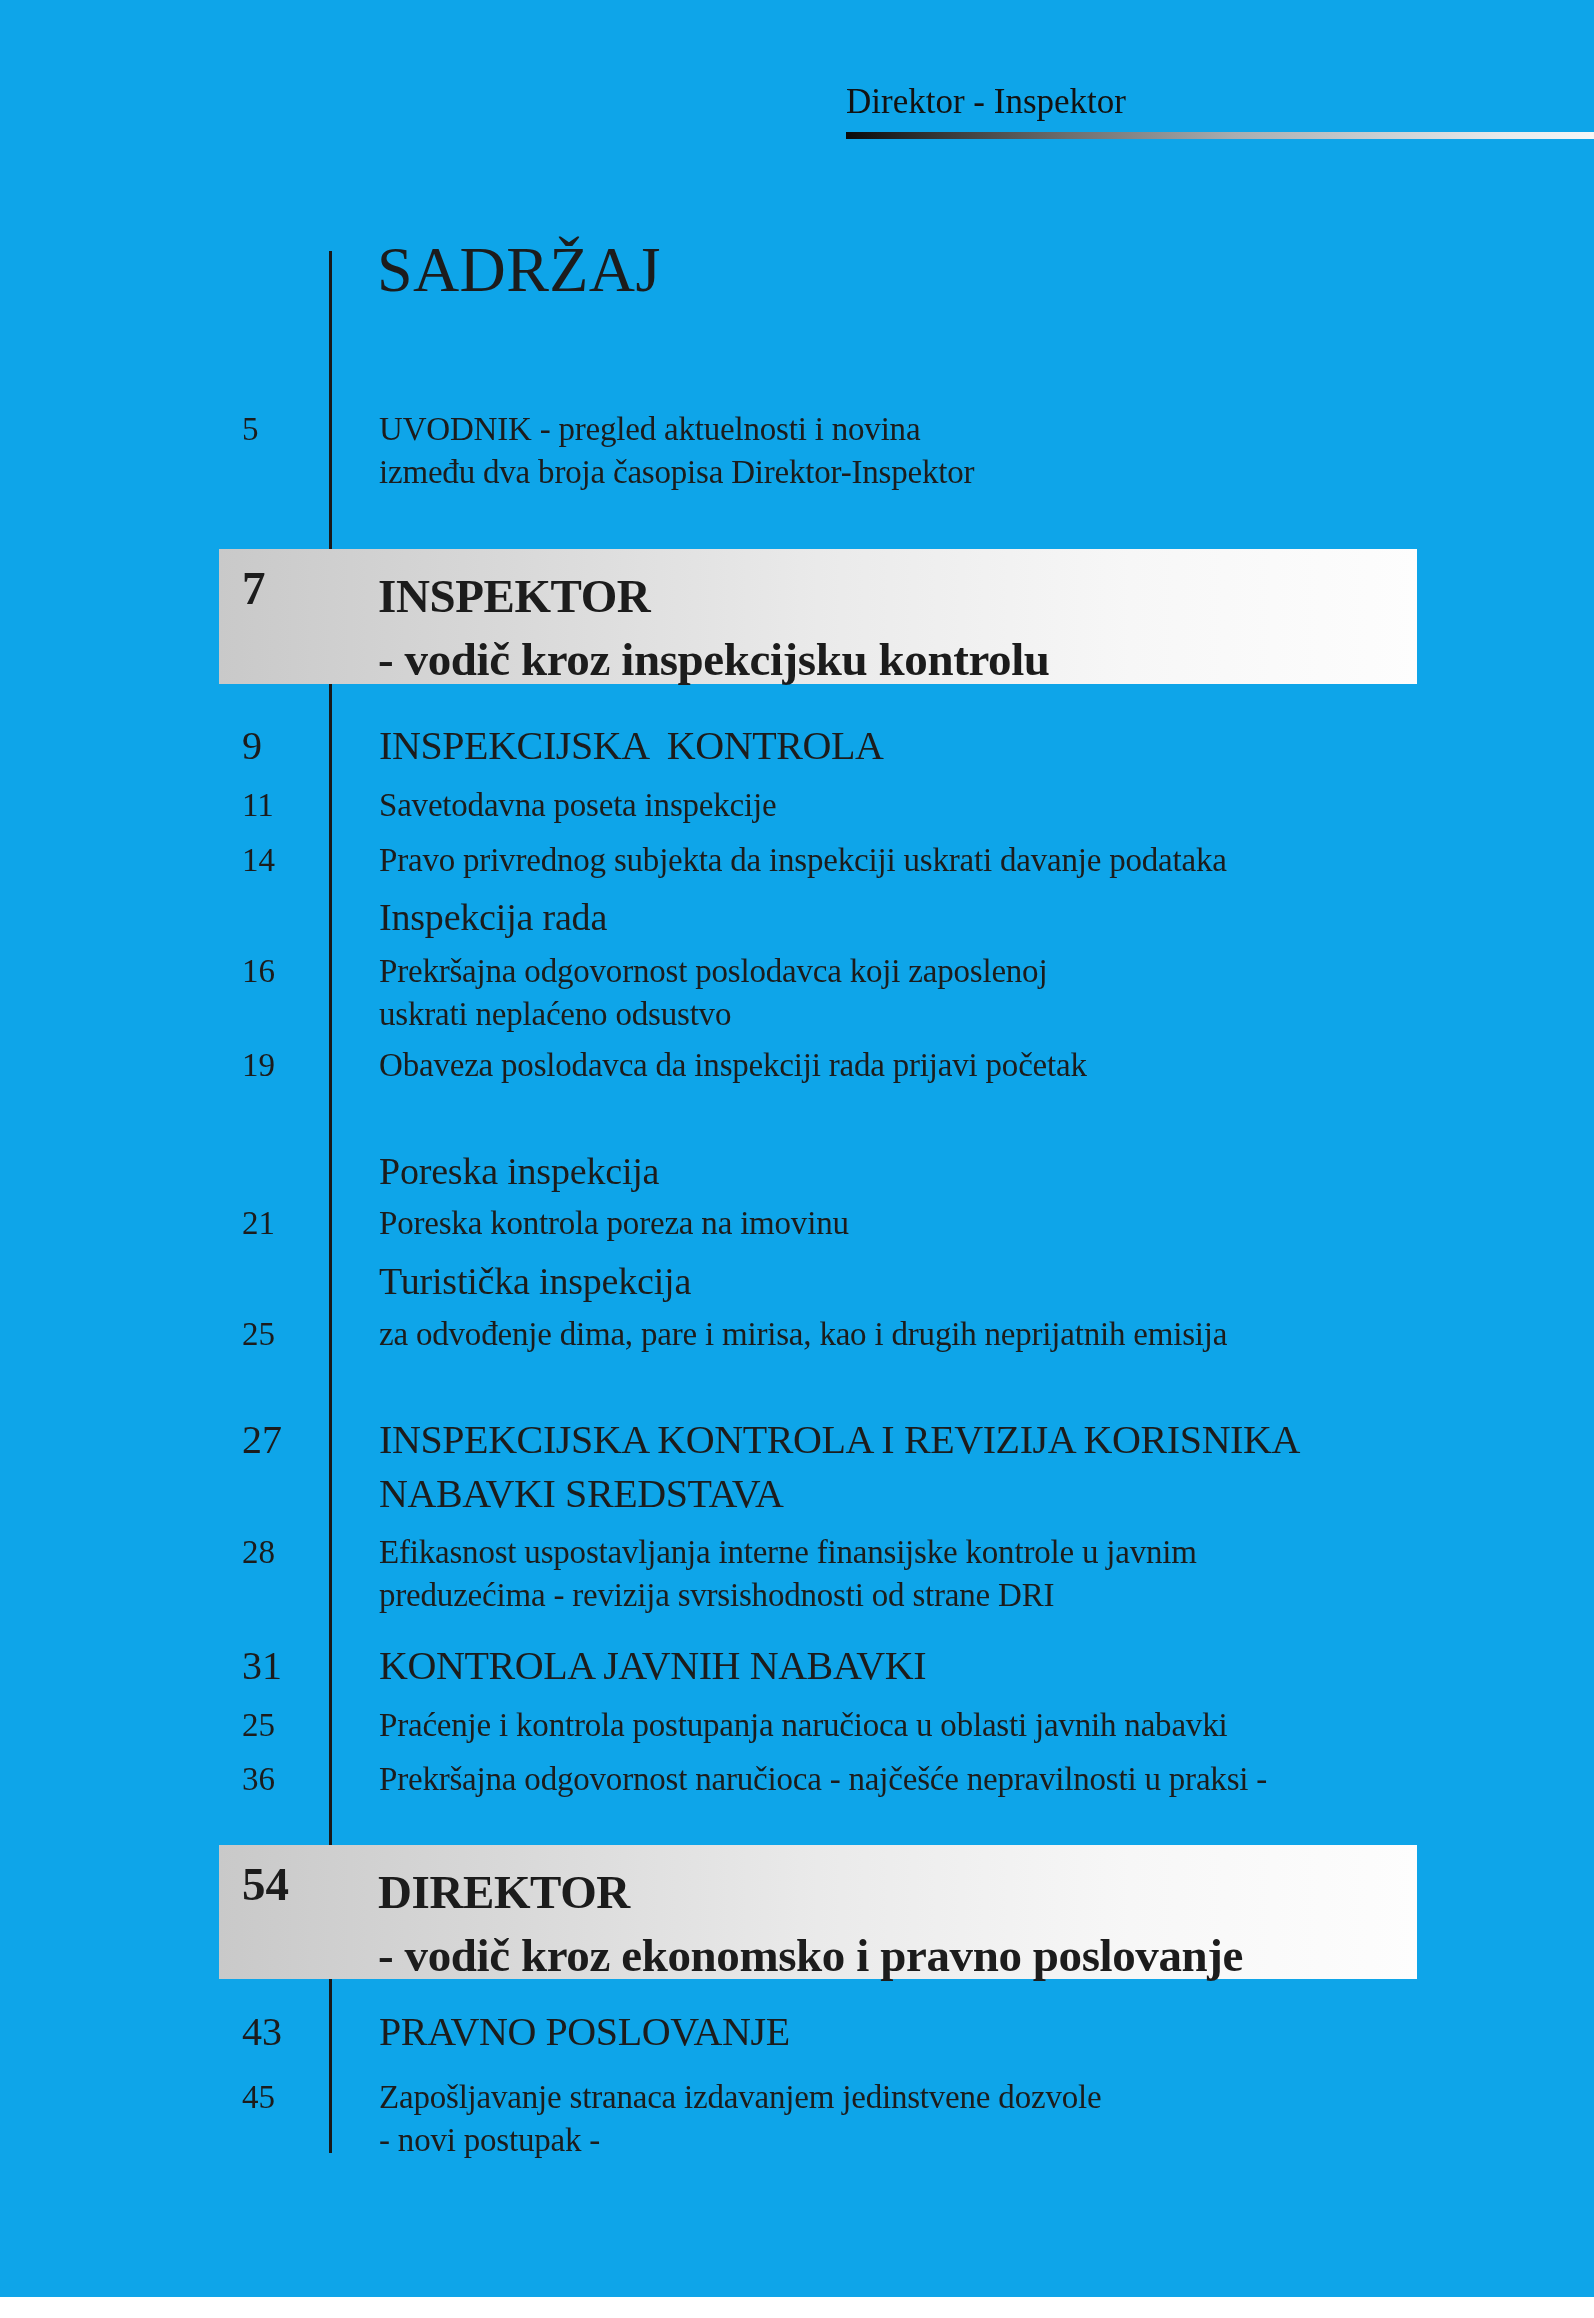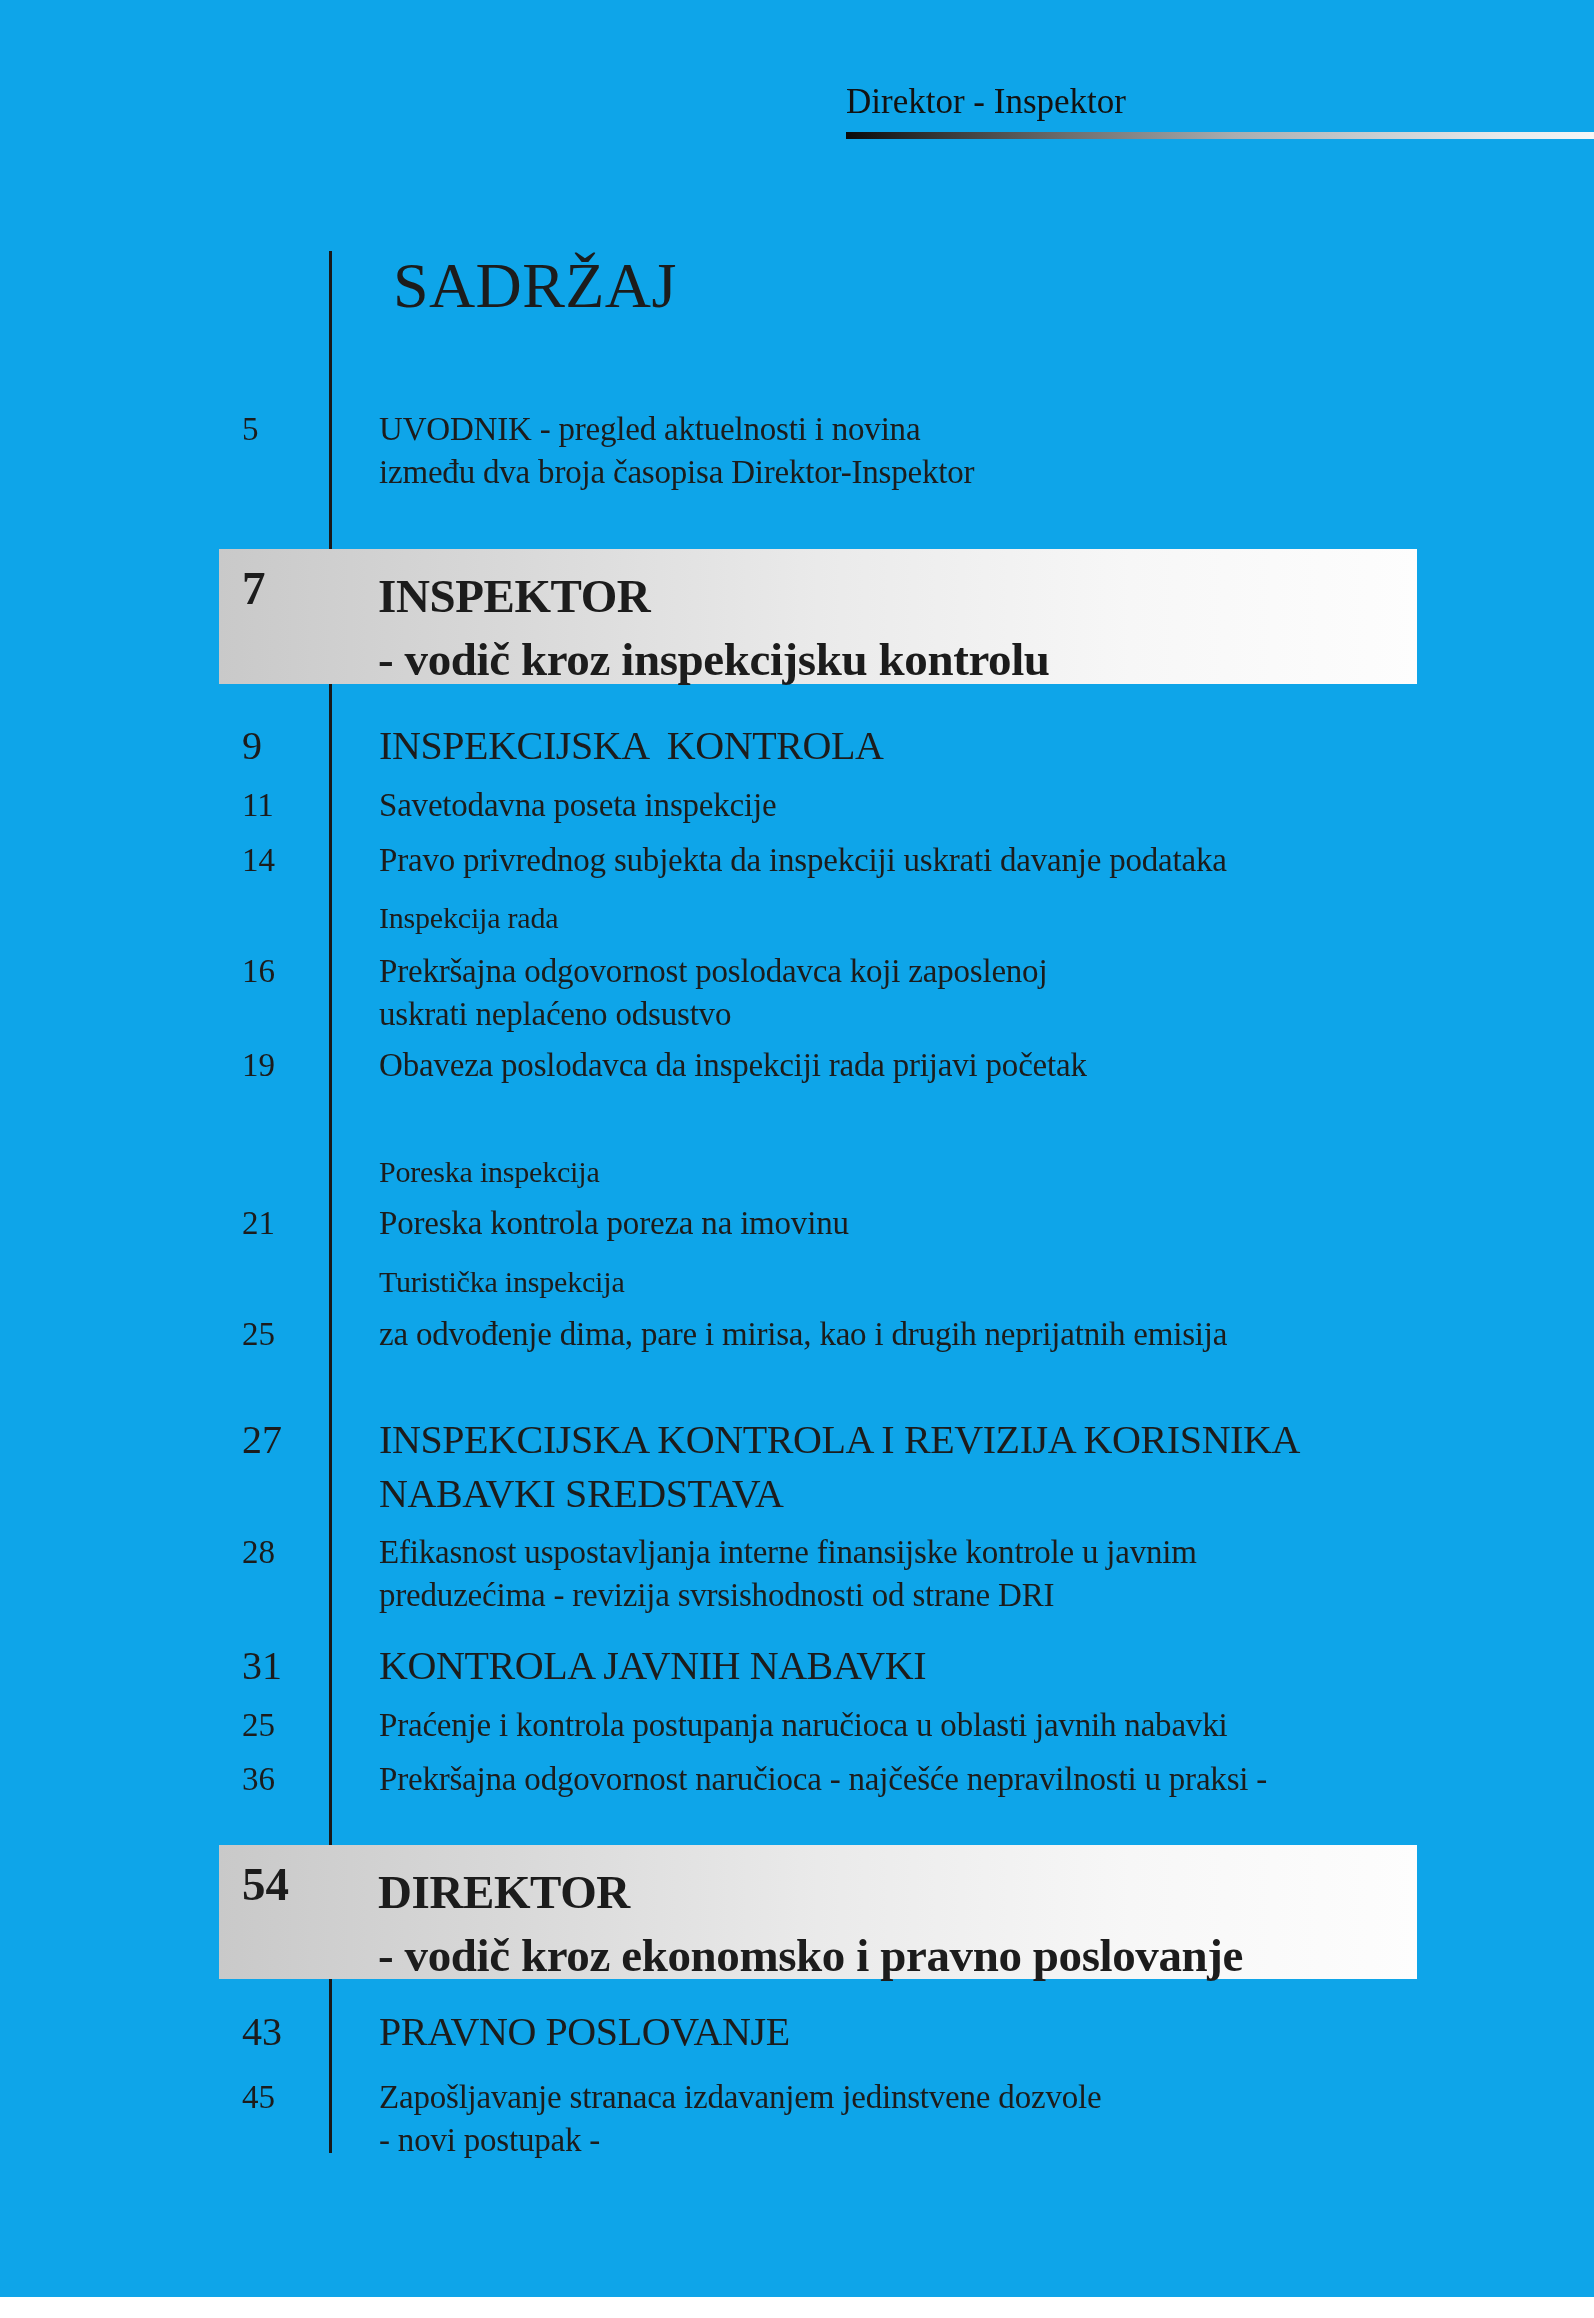--- a/index.html
+++ b/index.html
@@ -21,36 +21,36 @@
     position:absolute;left:846px;top:132px;width:748px;height:6.5px;
     background:linear-gradient(to right,#0a0a0a 0%,#2e2e2e 10%,#6f6f6f 30%,#a9adb0 52%,#ccd0d3 72%,#e8eaeb 88%,#f6f7f7 100%);
   }
   
   .vrule{
     position:absolute;left:329px;top:251px;width:2.5px;height:1902px;
     background:#191919;
   }
   
   .page-title{
-    position:absolute;left:377px;top:238px;margin:16px;
+    position:absolute;left:377px;top:238px;margin:0;
     font-size:64px;font-weight:300;letter-spacing:0.4px;line-height:1;
     white-space:pre;
   }
   
   .row{position:absolute;left:0;width:1594px;}
   .row .num{
     position:absolute;left:242px;top:0;
     font-size:33px;font-weight:300;line-height:43px;white-space:pre;
   }
   .row .txt{position:absolute;left:379px;top:0;}
   .ln{display:block;white-space:pre;}
   .entry .ln{font-size:33px;line-height:43px;font-weight:300;letter-spacing:-0.2px;}
   .section .num{font-size:40px;line-height:54px;}
   .section .ln{font-size:40px;line-height:54px;font-weight:300;letter-spacing:-0.4px;}
-  .subheading .ln{font-size:30px;line-height:43px;font-weight:300;letter-spacing:-0.2px;text-align:right;}
+  .subheading .ln{font-size:38px;line-height:43px;font-weight:300;letter-spacing:-0.2px;text-align:right;}
   
   .band{
     left:219px;width:1198px;
     background:linear-gradient(to right,#c9c9c9 0%,#d9d9d9 25%,#eaeaea 50%,#f7f7f7 76%,#fdfdfd 100%);
   }
   .band .num{left:23px;top:8.2px;font-size:47px;font-weight:700;line-height:63px;}
   .band .txt{left:159px;top:16px;}
   .band .ln{font-size:47px;line-height:63px;font-weight:700;letter-spacing:-0.4px;}
 </style>
 </head>

